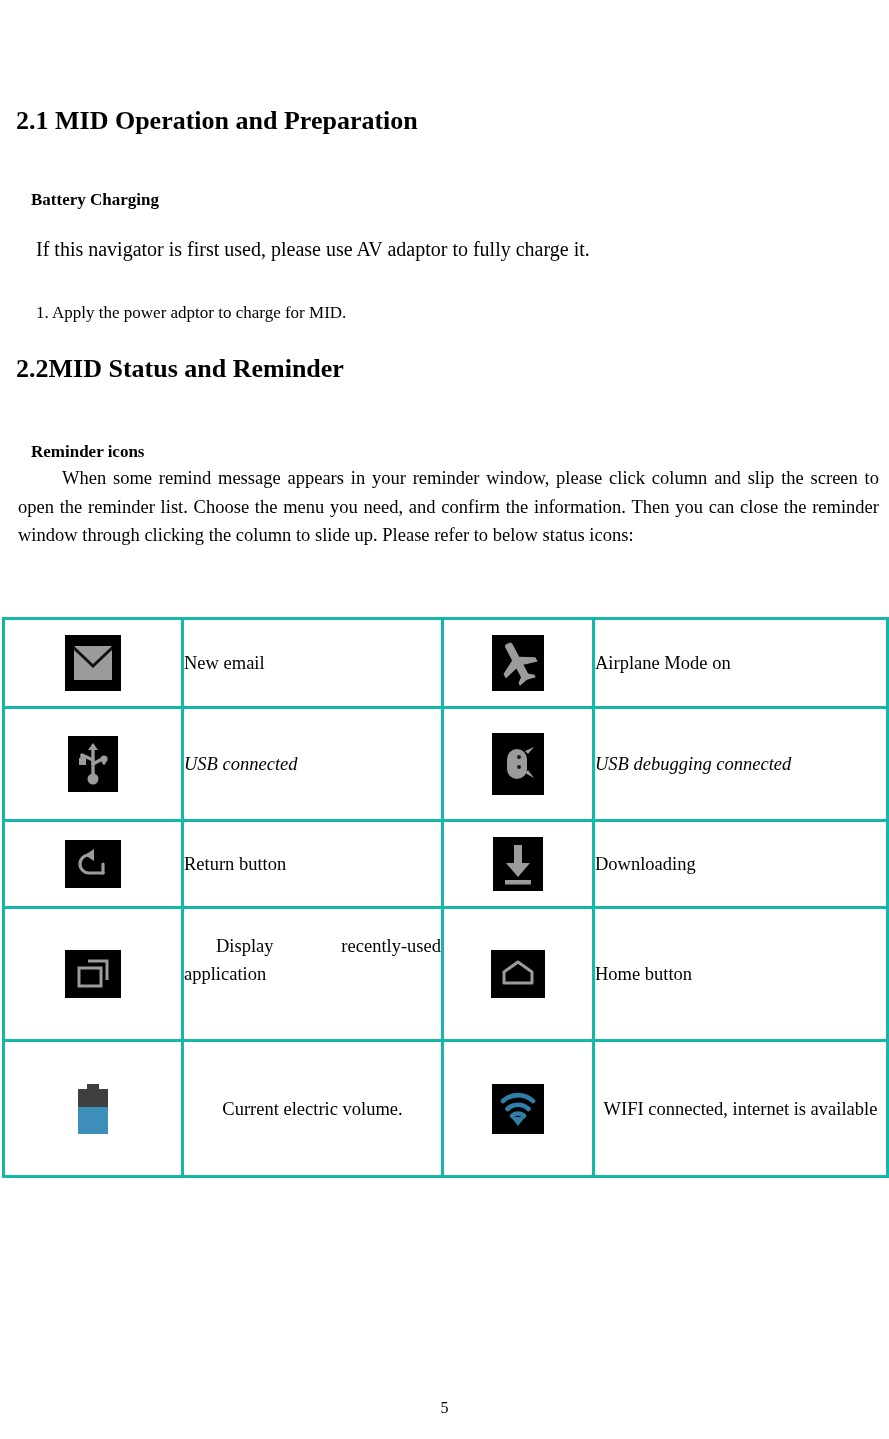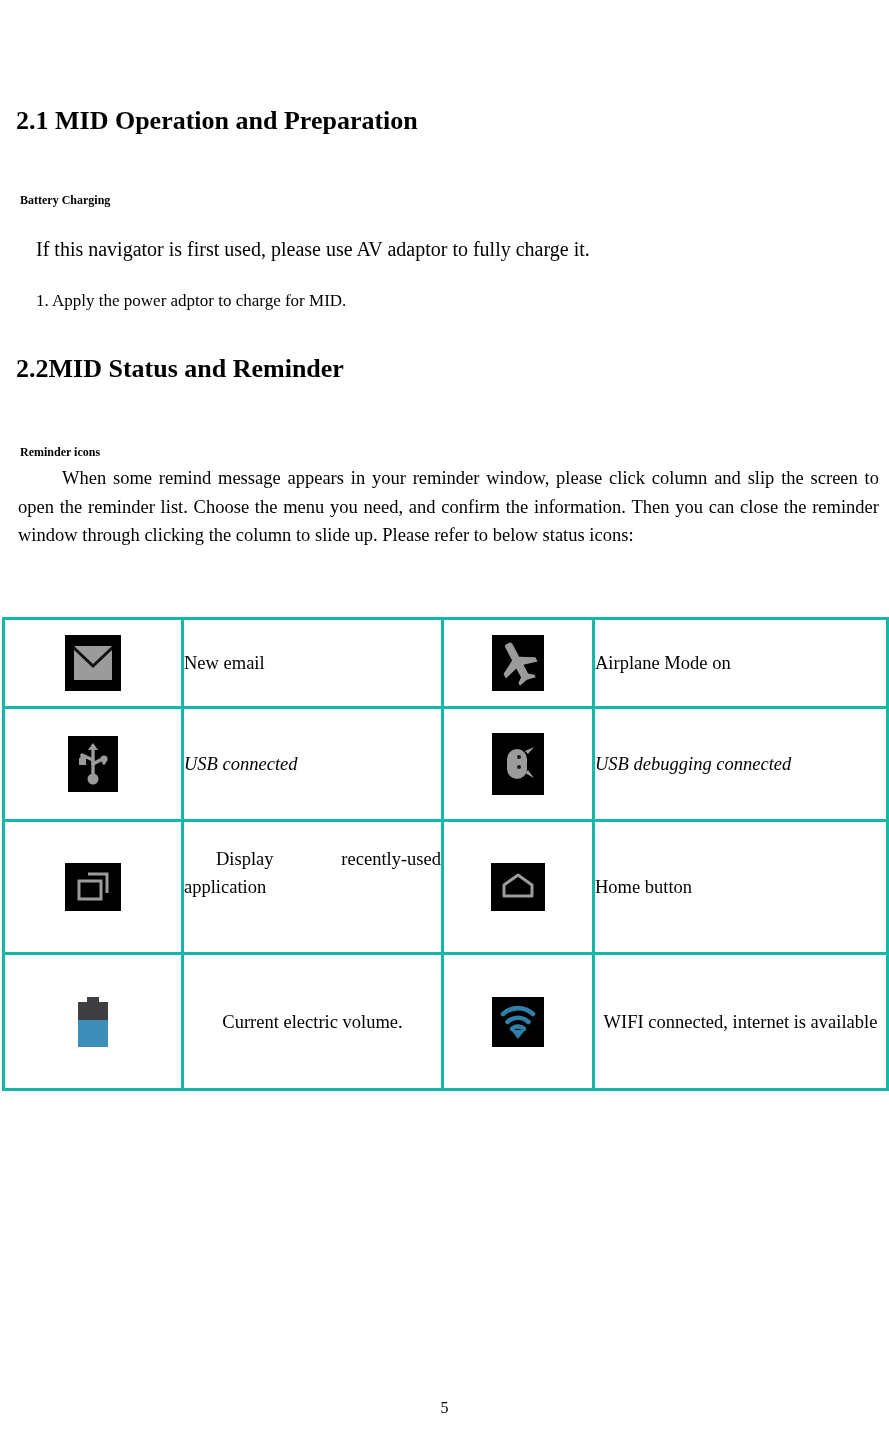--- a/index.html
+++ b/index.html
@@ -38,39 +38,39 @@
     font-size: 26px;
     font-weight: bold;
     margin: 0;
     line-height: 34px;
     padding-left: 16px;
   }
   .h2-pos-21 { position: absolute; left: 0; top: 104px; }
   .h2-pos-22 { position: absolute; left: 0; top: 352px; }
 
   .h3 {
-    font-size: 12px;
+    font-size: 17px;
     font-weight: bold;
     margin: 0;
     line-height: 22px;
-    padding-left: 20px;
+    padding-left: 31px;
     text-align: right;
   }
   .h3-pos-battery { position: absolute; left: 0; top: 189px; }
   .h3-pos-reminder { position: absolute; left: 0; top: 441px; }
 
   
   .body-line {
     position: absolute;
     font-size: 19px;
     line-height: 26px;
     margin: 0;
   }
   .bl-1 { left: 36px; top: 236px; font-size: 20px; }
-  .bl-2 { left: 36px; top: 288px; font-size: 17px; }
+  .bl-2 { left: 36px; top: 300px; font-size: 17px; }
 
   .para-justified {
     position: absolute;
     left: 14px;
     top: 460px;
     width: 861px;
     font-size: 18.5px;
     line-height: 28.5px;
     text-align: justify;
     text-indent: 44px;
@@ -265,20 +265,42 @@
               <path d="M33 18 l9 -4 l-6 7 z" fill="#9b9b9b"></path>
               <path d="M33 40 l9 5 l-6 -8 z" fill="#9b9b9b"></path>
               <circle cx="27" cy="24" r="2" fill="#1a1a1a"></circle>
               <circle cx="27" cy="34" r="2" fill="#1a1a1a"></circle>
             </svg>
           </span>
         </td>
         <td class="cell-text">USB debugging connected</td>
       </tr>
 
+      <tr class="r3">
+        <td class="cell-icon">
+          <span class="tile tile-return">
+            <svg width="56" height="48" viewBox="0 0 56 48" aria-hidden="true">
+              <path d="M38 33 H24 a9 9 0 0 1 0 -18 h3" fill="none" stroke="#9b9b9b" stroke-width="3.2" stroke-linecap="round"></path>
+              <path d="M29 9 l-9 6 l9 6 z" fill="#9b9b9b"></path>
+              <path d="M38 33 v-9" fill="none" stroke="#9b9b9b" stroke-width="3.2" stroke-linecap="round"></path>
+            </svg>
+          </span>
+        </td>
+        <td class="cell-text">Return button</td>
+        <td class="cell-icon">
+          <span class="tile tile-download">
+            <svg width="50" height="54" viewBox="0 0 50 54" aria-hidden="true">
+              <rect x="21" y="8" width="8" height="20" fill="#9b9b9b"></rect>
+              <path d="M25 40 l-12 -14 h24 z" fill="#9b9b9b"></path>
+              <rect x="12" y="43" width="26" height="4.5" fill="#9b9b9b"></rect>
+            </svg>
+          </span>
+        </td>
+        <td class="cell-text">Downloading</td>
+      </tr>
 
       <tr class="r4">
         <td class="cell-icon">
           <span class="tile tile-recent">
             <svg width="56" height="48" viewBox="0 0 56 48" aria-hidden="true">
               <path d="M23 11 H42 V30" fill="none" stroke="#9b9b9b" stroke-width="3"></path>
               <rect x="14" y="18" width="22" height="18" fill="none" stroke="#9b9b9b" stroke-width="3"></rect>
             </svg>
           </span>
         </td>

